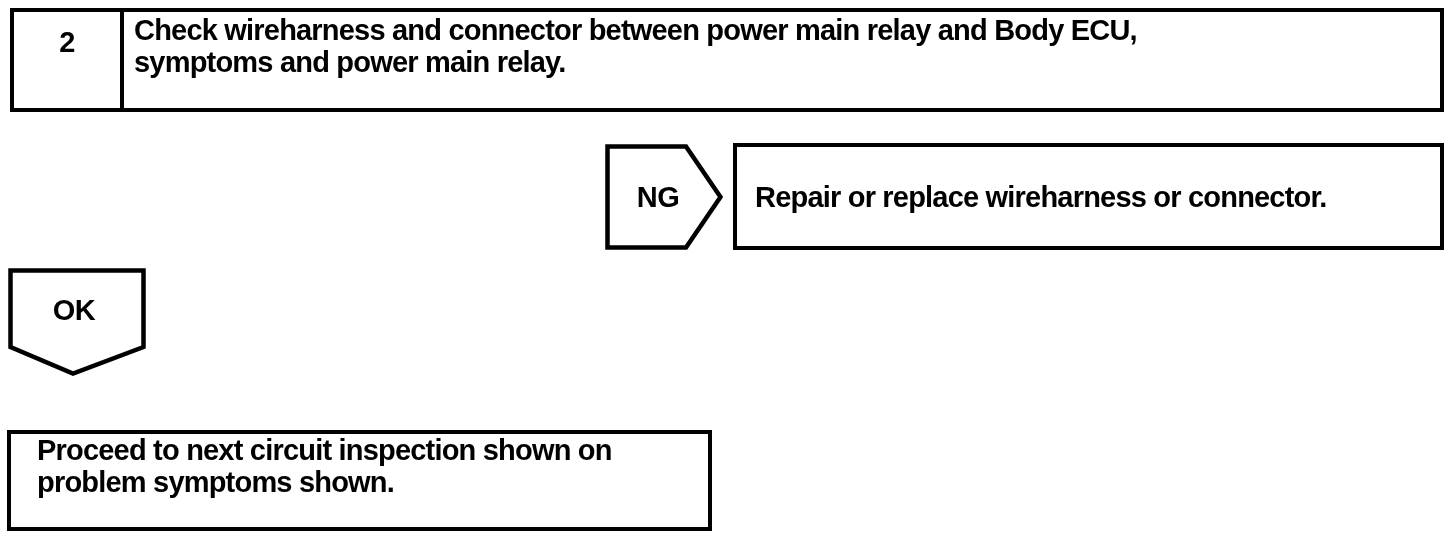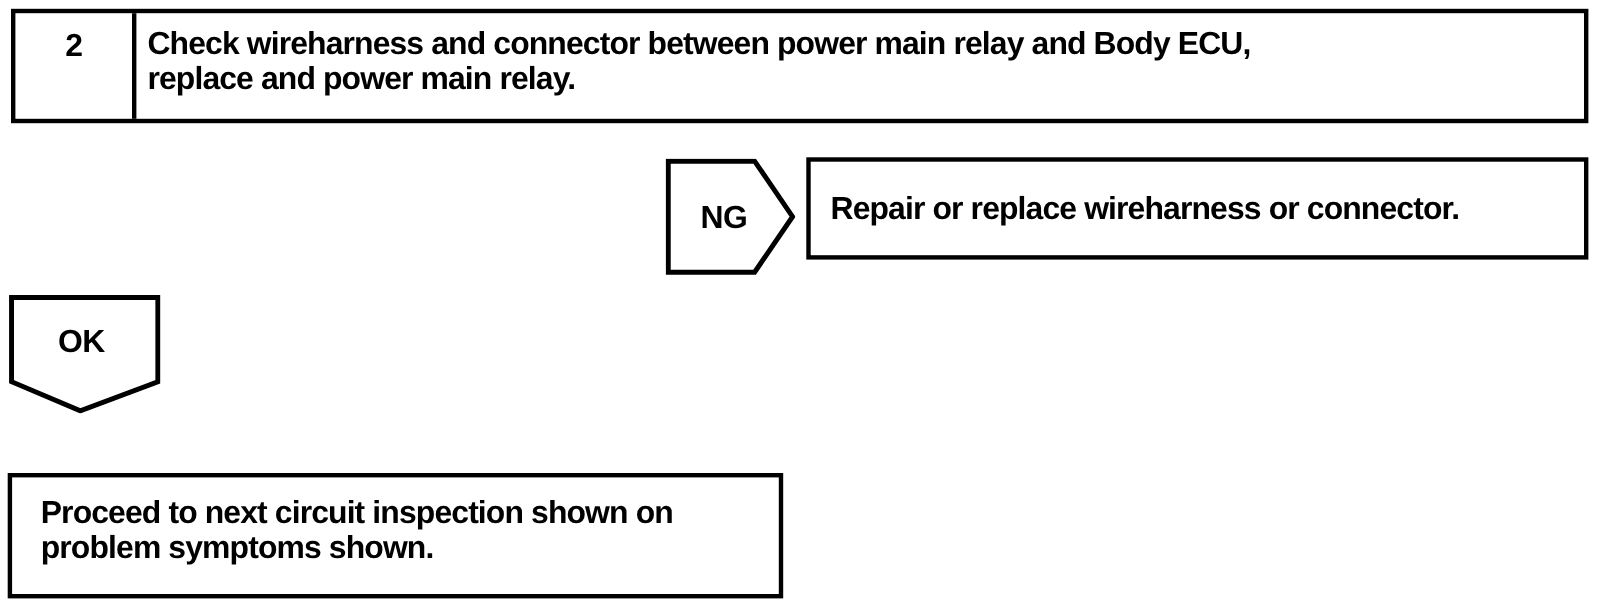--- a/index.html
+++ b/index.html
@@ -39,46 +39,46 @@
     width: 110px;
     flex: 0 0 110px;
     border-right: 4px solid var(--ink, #000000);
     display: flex;
     justify-content: center;
     align-items: flex-start;
     padding-top: 14px;
     box-sizing: border-box;
   }
   .step-text {
-    padding: 12px 8px 0 10px;
+    padding: 2px 8px 0 10px;
   }
   
   .ng-shape {
     position: absolute;
     left: 605px; top: 144px;
     width: 118px; height: 106px;
   }
   .ng-action-box {
     left: 733px; top: 143px;
-    width: 711px; height: 93px;
+    width: 711px; height: 107px;
     display: flex;
     align-items: center;
     padding-left: 18px;
   }
   
   .ok-shape {
     position: absolute;
     left: 8px; top: 268px;
     width: 138px; height: 108px;
   }
   
   .result-box {
     left: 7px; top: 430px;
-    width: 705px; height: 114px;
-    padding: 16px 18px 0 26px;
+    width: 705px; height: 101px;
+    padding: 0 18px 0 26px;
   }
   .shape-poly {
     fill: var(--bg, #ffffff);
     stroke: var(--ink, #000000);
     stroke-width: 4.5;
     stroke-linejoin: miter;
   }
   .shape-label {
     font-family: "Liberation Sans", sans-serif;
     font-weight: bold;
@@ -92,21 +92,21 @@
 <body>
 
 <div class="canvas" style="--ink: #000000; --bg: #ffffff;">
 
   <div class="box step-box">
     <div class="step-number-cell">
       <span class="txt">2</span>
     </div>
     <div class="step-text">
       <div class="txt">Check wireharness and connector between power main relay and Body ECU,</div>
-      <div class="txt">replace and power main relay.</div>
+      <div class="txt">symptoms and power main relay.</div>
     </div>
   </div>
 
   <svg class="ng-shape" viewBox="0 0 118 106">
     <polygon class="shape-poly" points="2.5,2.5 81,2.5 115.5,53 81,103.5 2.5,103.5"></polygon>
     <text class="shape-label" x="53" y="63">NG</text>
   </svg>
 
   <div class="box ng-action-box">
     <span class="txt">Repair or replace wireharness or connector.</span>

